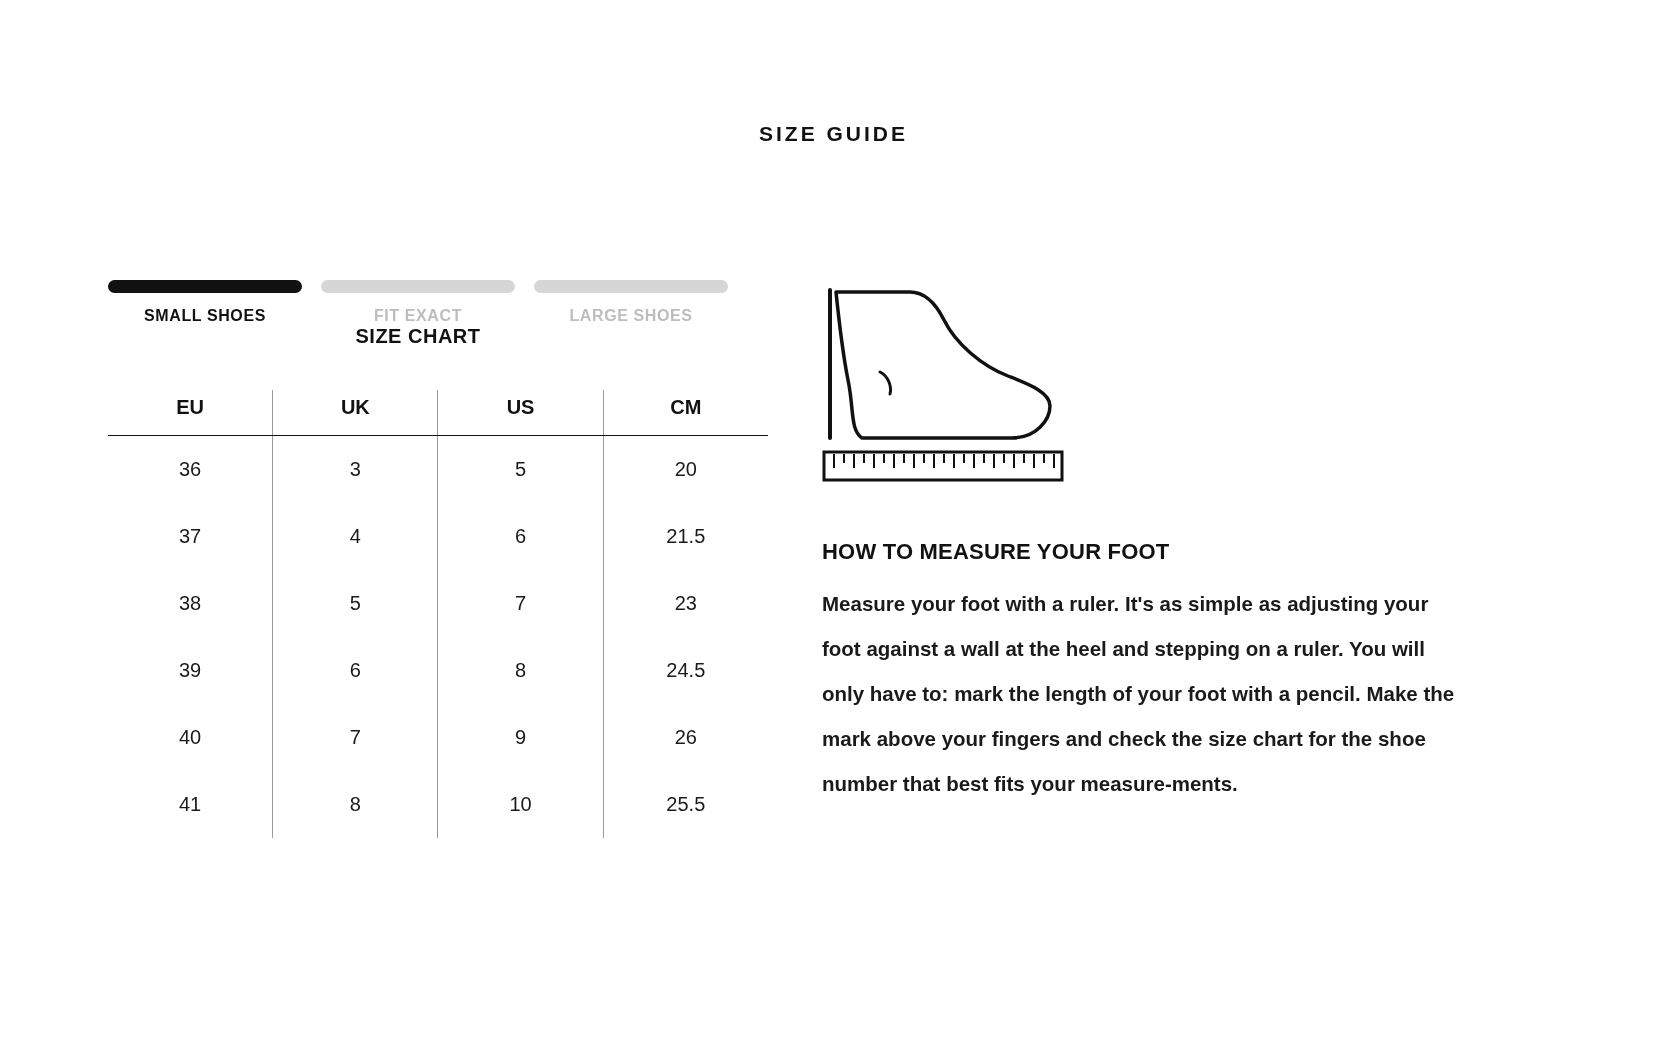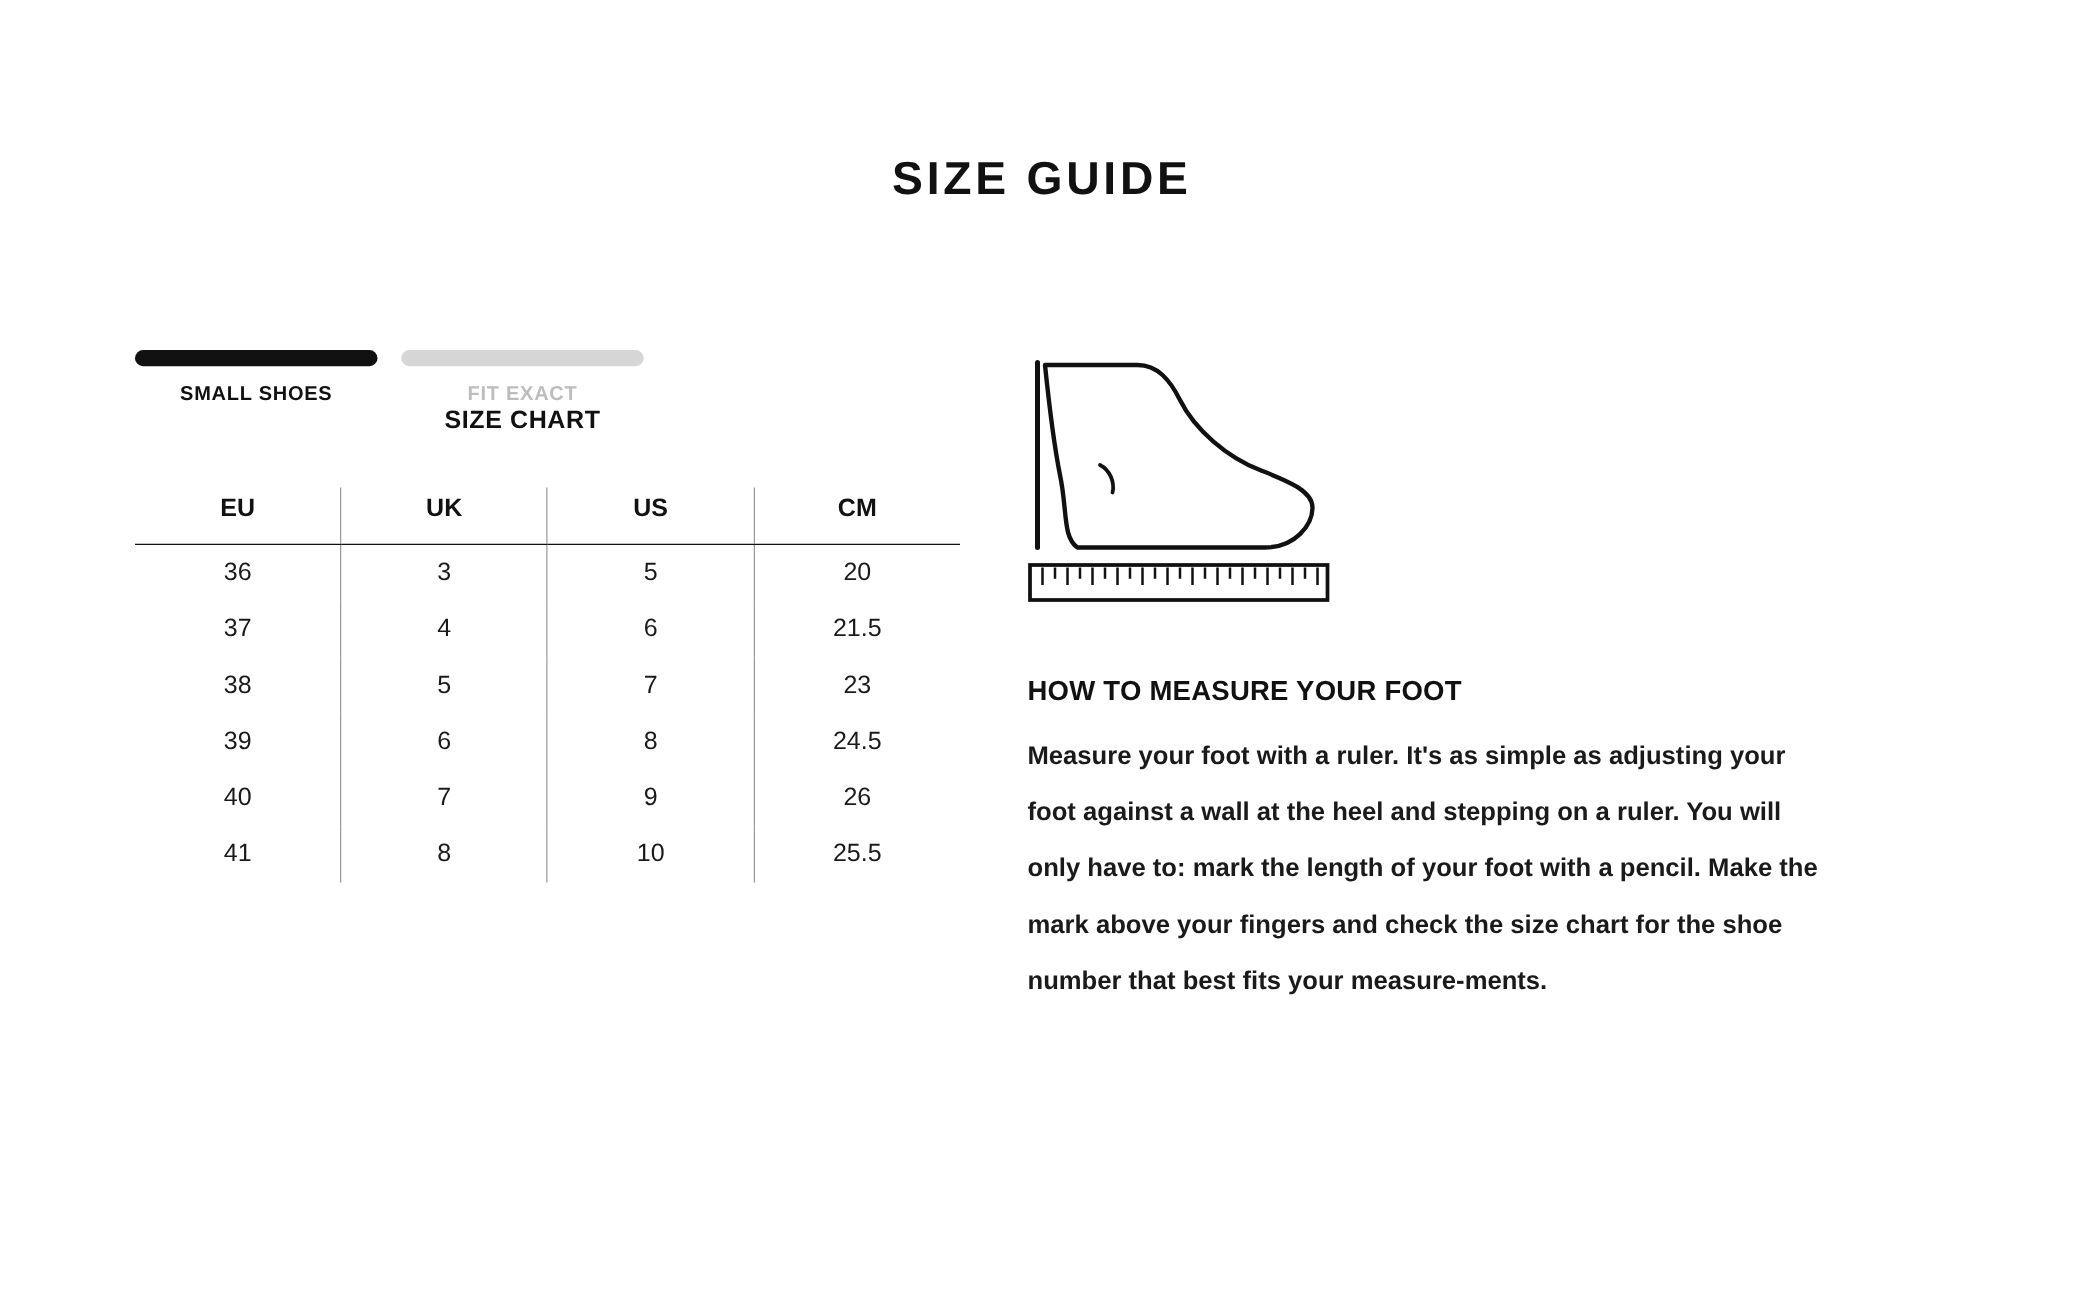--- a/index.html
+++ b/index.html
@@ -15,21 +15,21 @@
     position: relative;
     overflow: hidden;
   }
 
   .page-title {
     position: absolute;
     top: 122px;
     left: 0;
     width: 1667px;
     text-align: center;
-    font-size: 37px;
+    font-size: 21px;
     font-weight: bold;
     letter-spacing: 3px;
     color: #111111;
   }
 
   
   .left-col {
     position: absolute;
     left: 108px;
     top: 280px;
@@ -81,21 +81,21 @@
   table.size-chart th {
     font-size: 20px;
     font-weight: bold;
     padding: 6px 0 16px 0;
     color: #111111;
     border-bottom: 1.5px solid #111111;
   }
   table.size-chart td {
     font-size: 20px;
     text-align: center;
-    padding: 11px 0;
+    padding: 22px 0;
     color: #1a1a1a;
   }
   table.size-chart th:nth-child(1),
   table.size-chart td:nth-child(1) { width: 165px; }
   table.size-chart th:nth-child(2),
   table.size-chart td:nth-child(2) { width: 165px; }
   table.size-chart th:nth-child(3),
   table.size-chart td:nth-child(3) { width: 165px; }
   table.size-chart th:nth-child(4),
   table.size-chart td:nth-child(4) { width: 165px; }
@@ -149,20 +149,24 @@
 <div class="left-col">
 
   <div class="fit-bars">
     <div class="fit-item">
       <div class="fit-bar active"></div>
       <div class="fit-label active">SMALL SHOES</div>
     </div>
     <div class="fit-item">
       <div class="fit-bar"></div>
       <div class="fit-label">FIT EXACT</div>
+    </div>
+    <div class="fit-item">
+      <div class="fit-bar"></div>
+      <div class="fit-label">LARGE SHOES</div>
     </div>
   </div>
 
   <div class="chart-title">SIZE CHART</div>
 
   <table class="size-chart">
     <thead>
       <tr>
         <th>EU</th>
         <th>UK</th>

